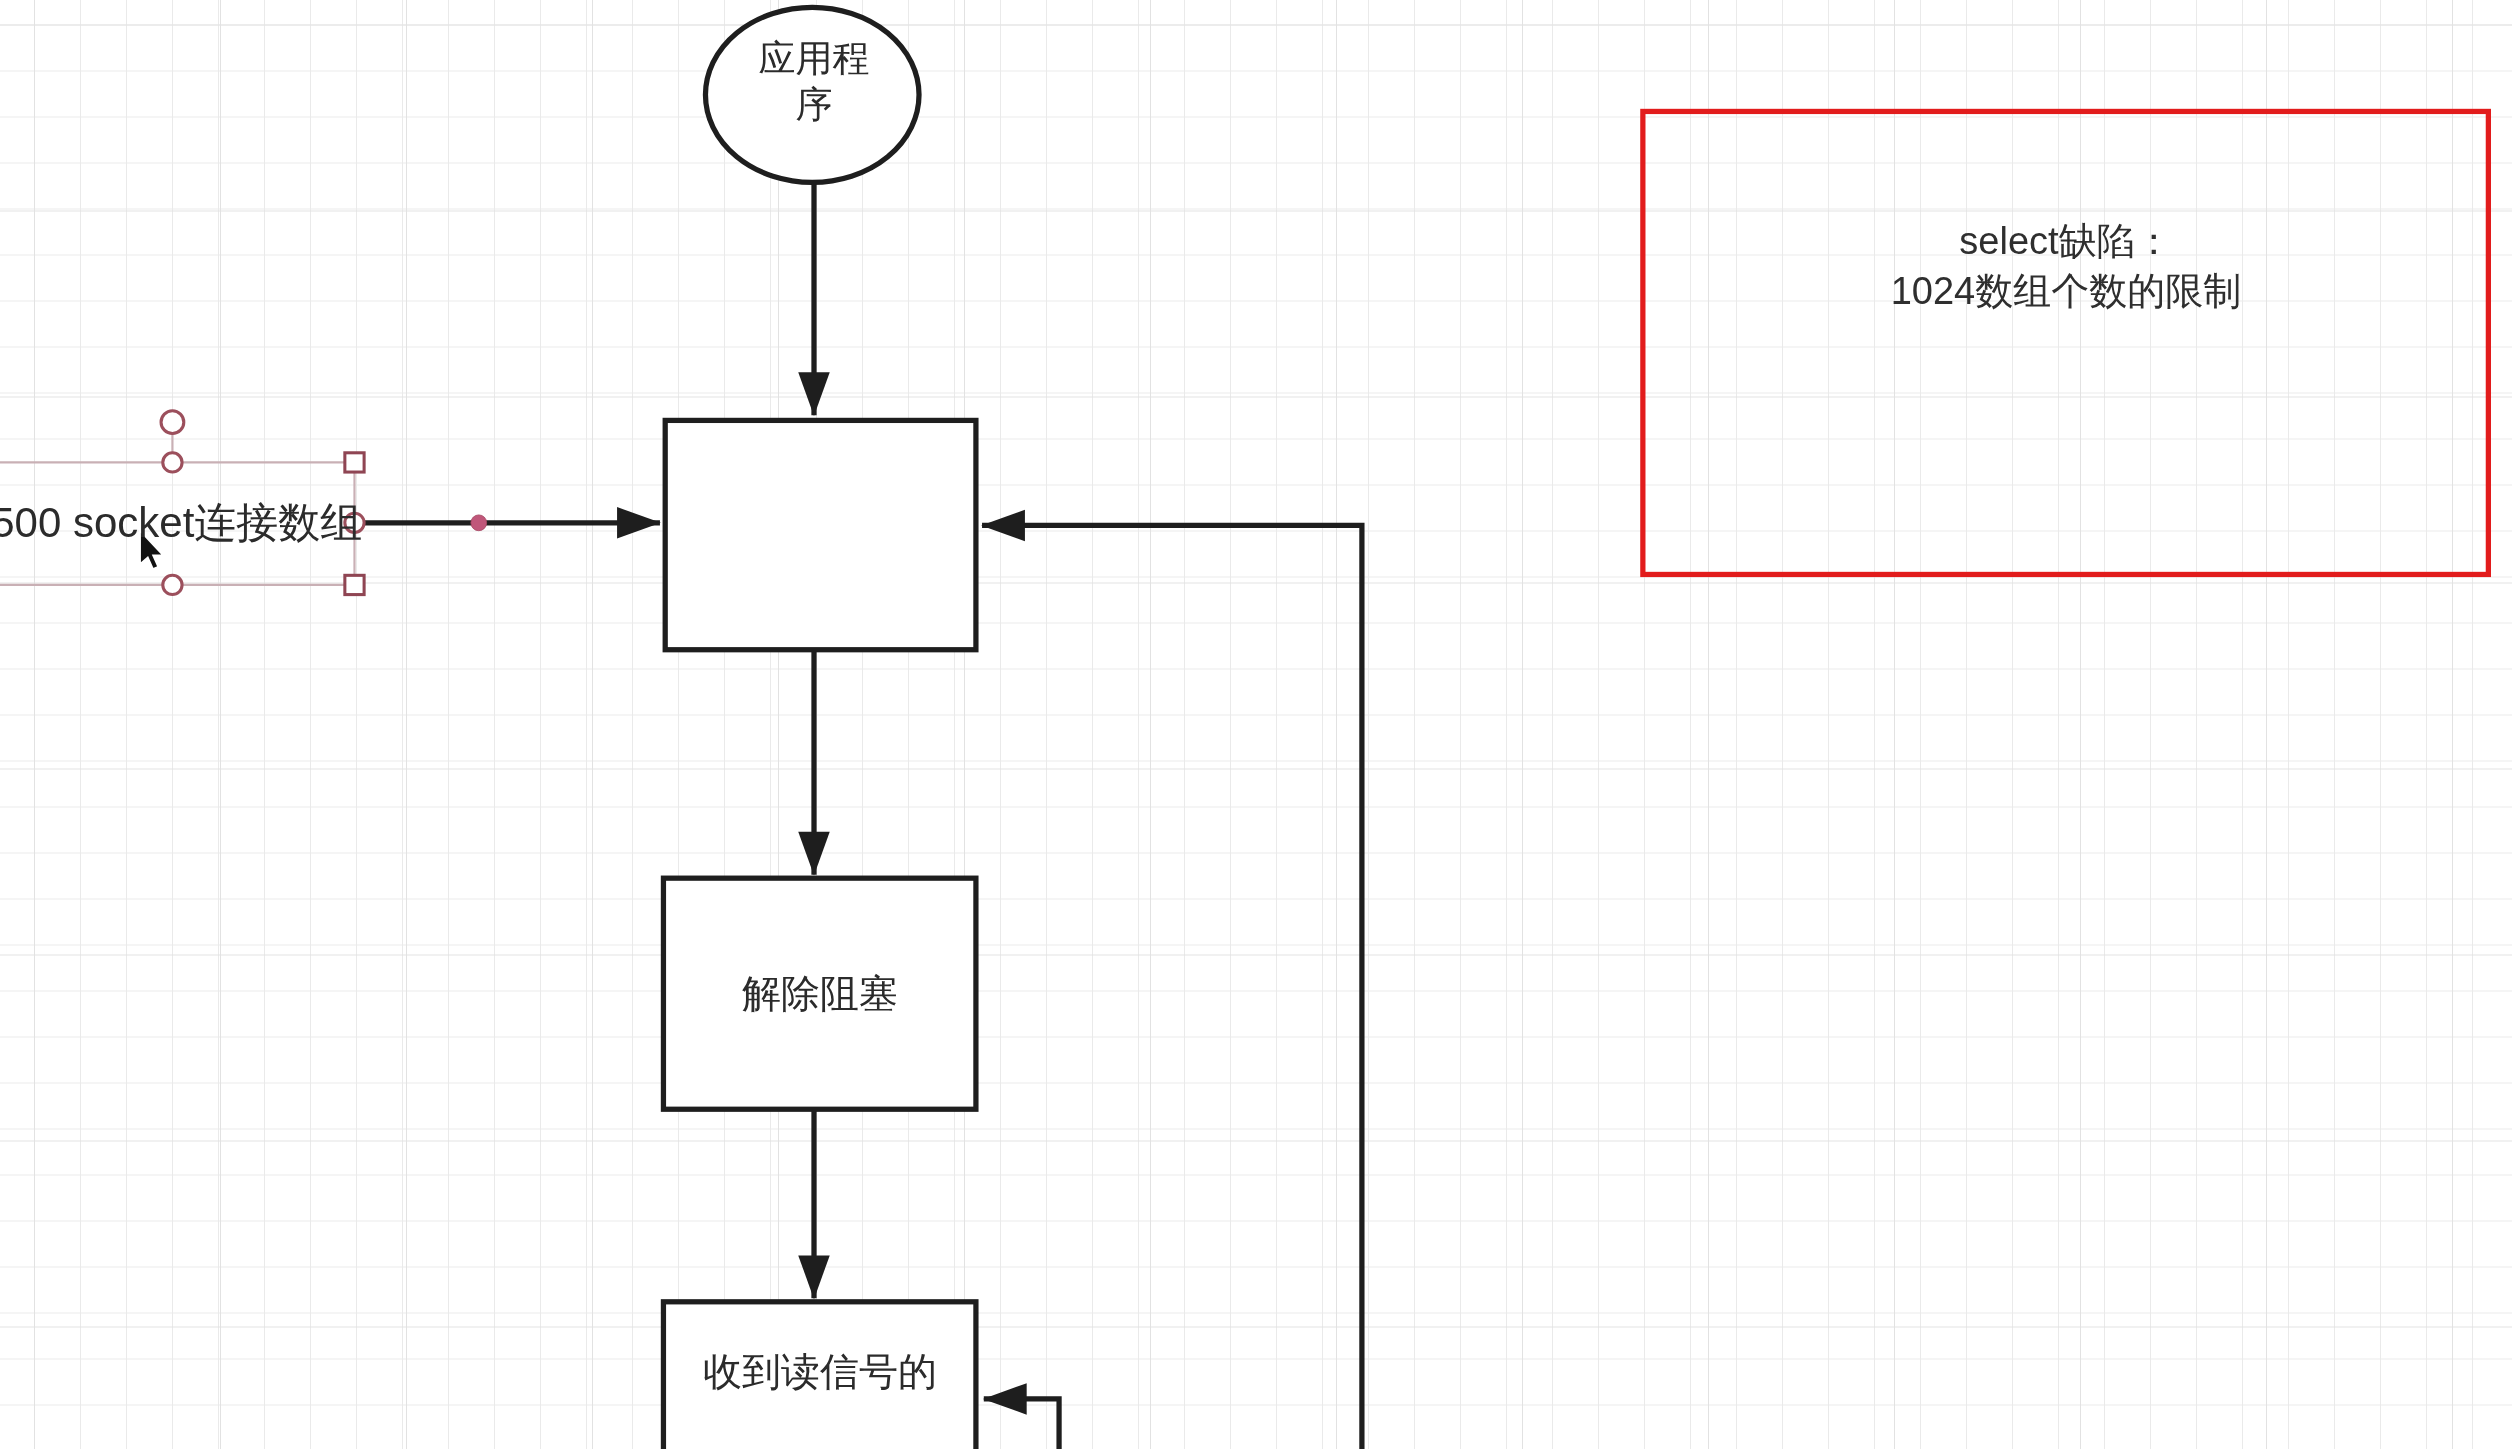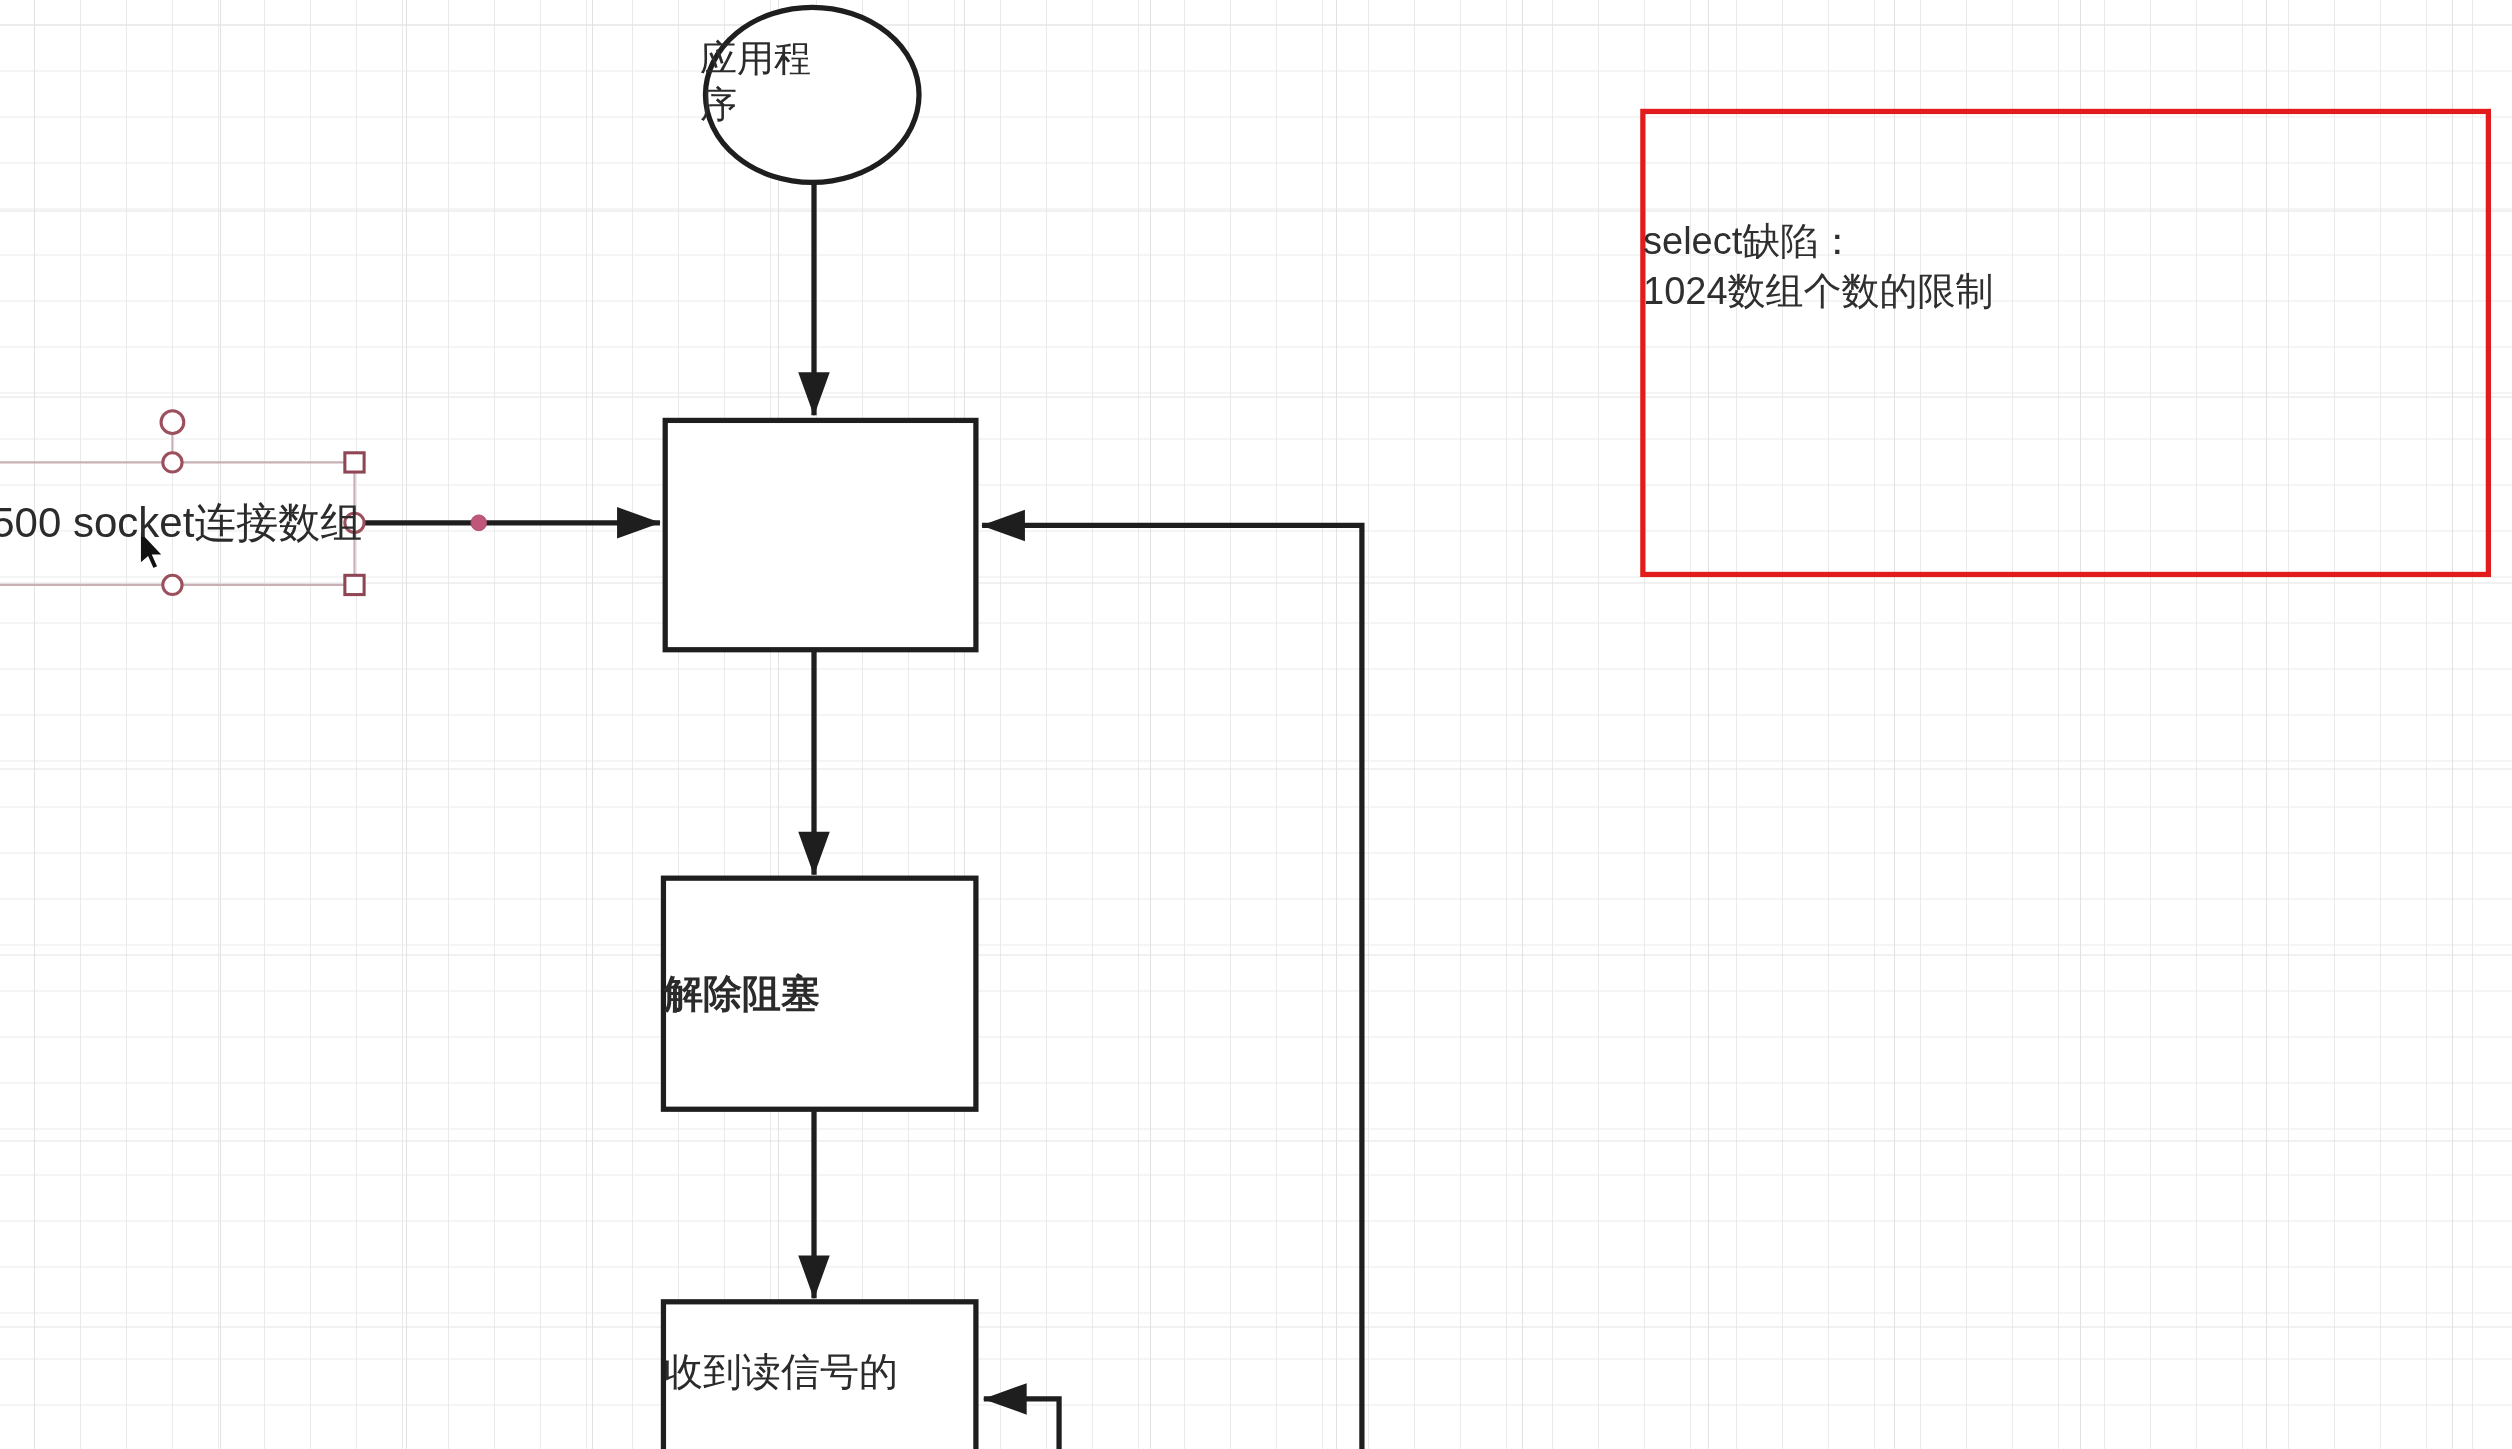--- a/index.html
+++ b/index.html
@@ -24,40 +24,40 @@
   }
   svg.layer {
     position: absolute;
     left: 0; top: 0;
     width: 2512px;
     height: 1450px;
   }
   .label {
     position: absolute;
     color: #2b2b2b;
+    text-align: center;
     white-space: nowrap;
   }
   .app-label {
     left: 700px; top: 36px;
     width: 228px;
     font-size: 37px;
     line-height: 46px;
   }
   .select-label {
     left: 665px; top: 509px;
     width: 311px;
     font-size: 40px;
     line-height: 53px;
   }
   .unblock-label {
     left: 664px; top: 967px;
     width: 312px;
     font-size: 39px;
     line-height: 53px;
-    font-weight: bold;
   }
   .loop-label {
     left: 664px; top: 1343px;
     width: 312px;
     font-size: 39px;
     line-height: 58px;
   }
   .external-label {
     left: -8.8px; top: 494px;
     height: 58px;

